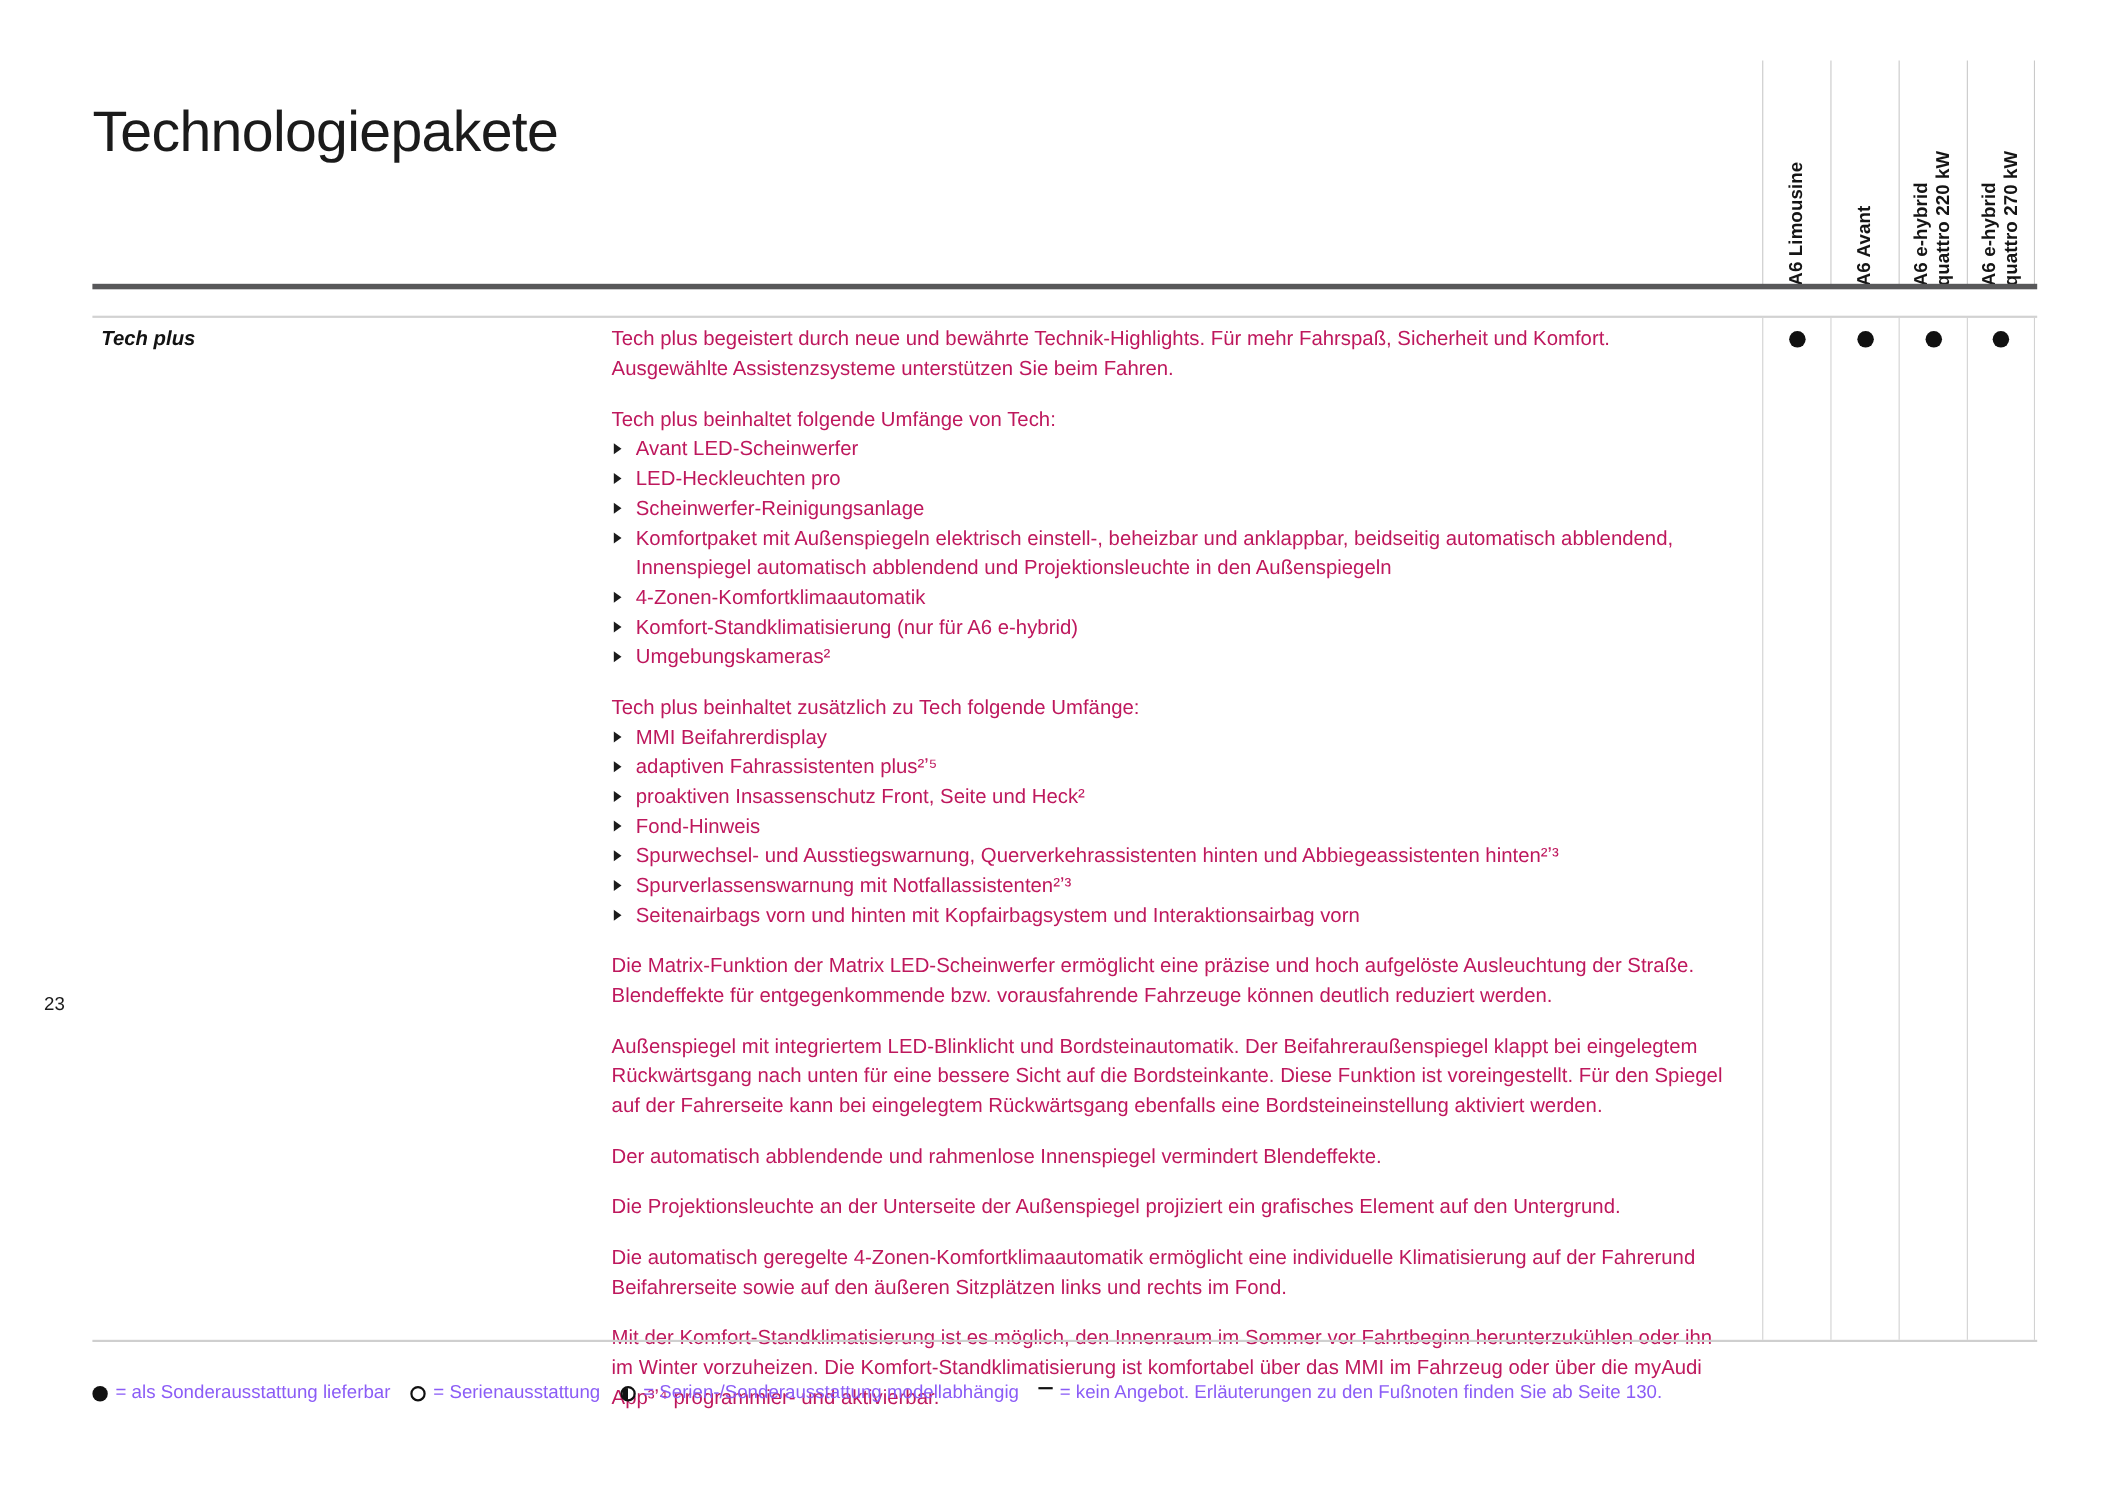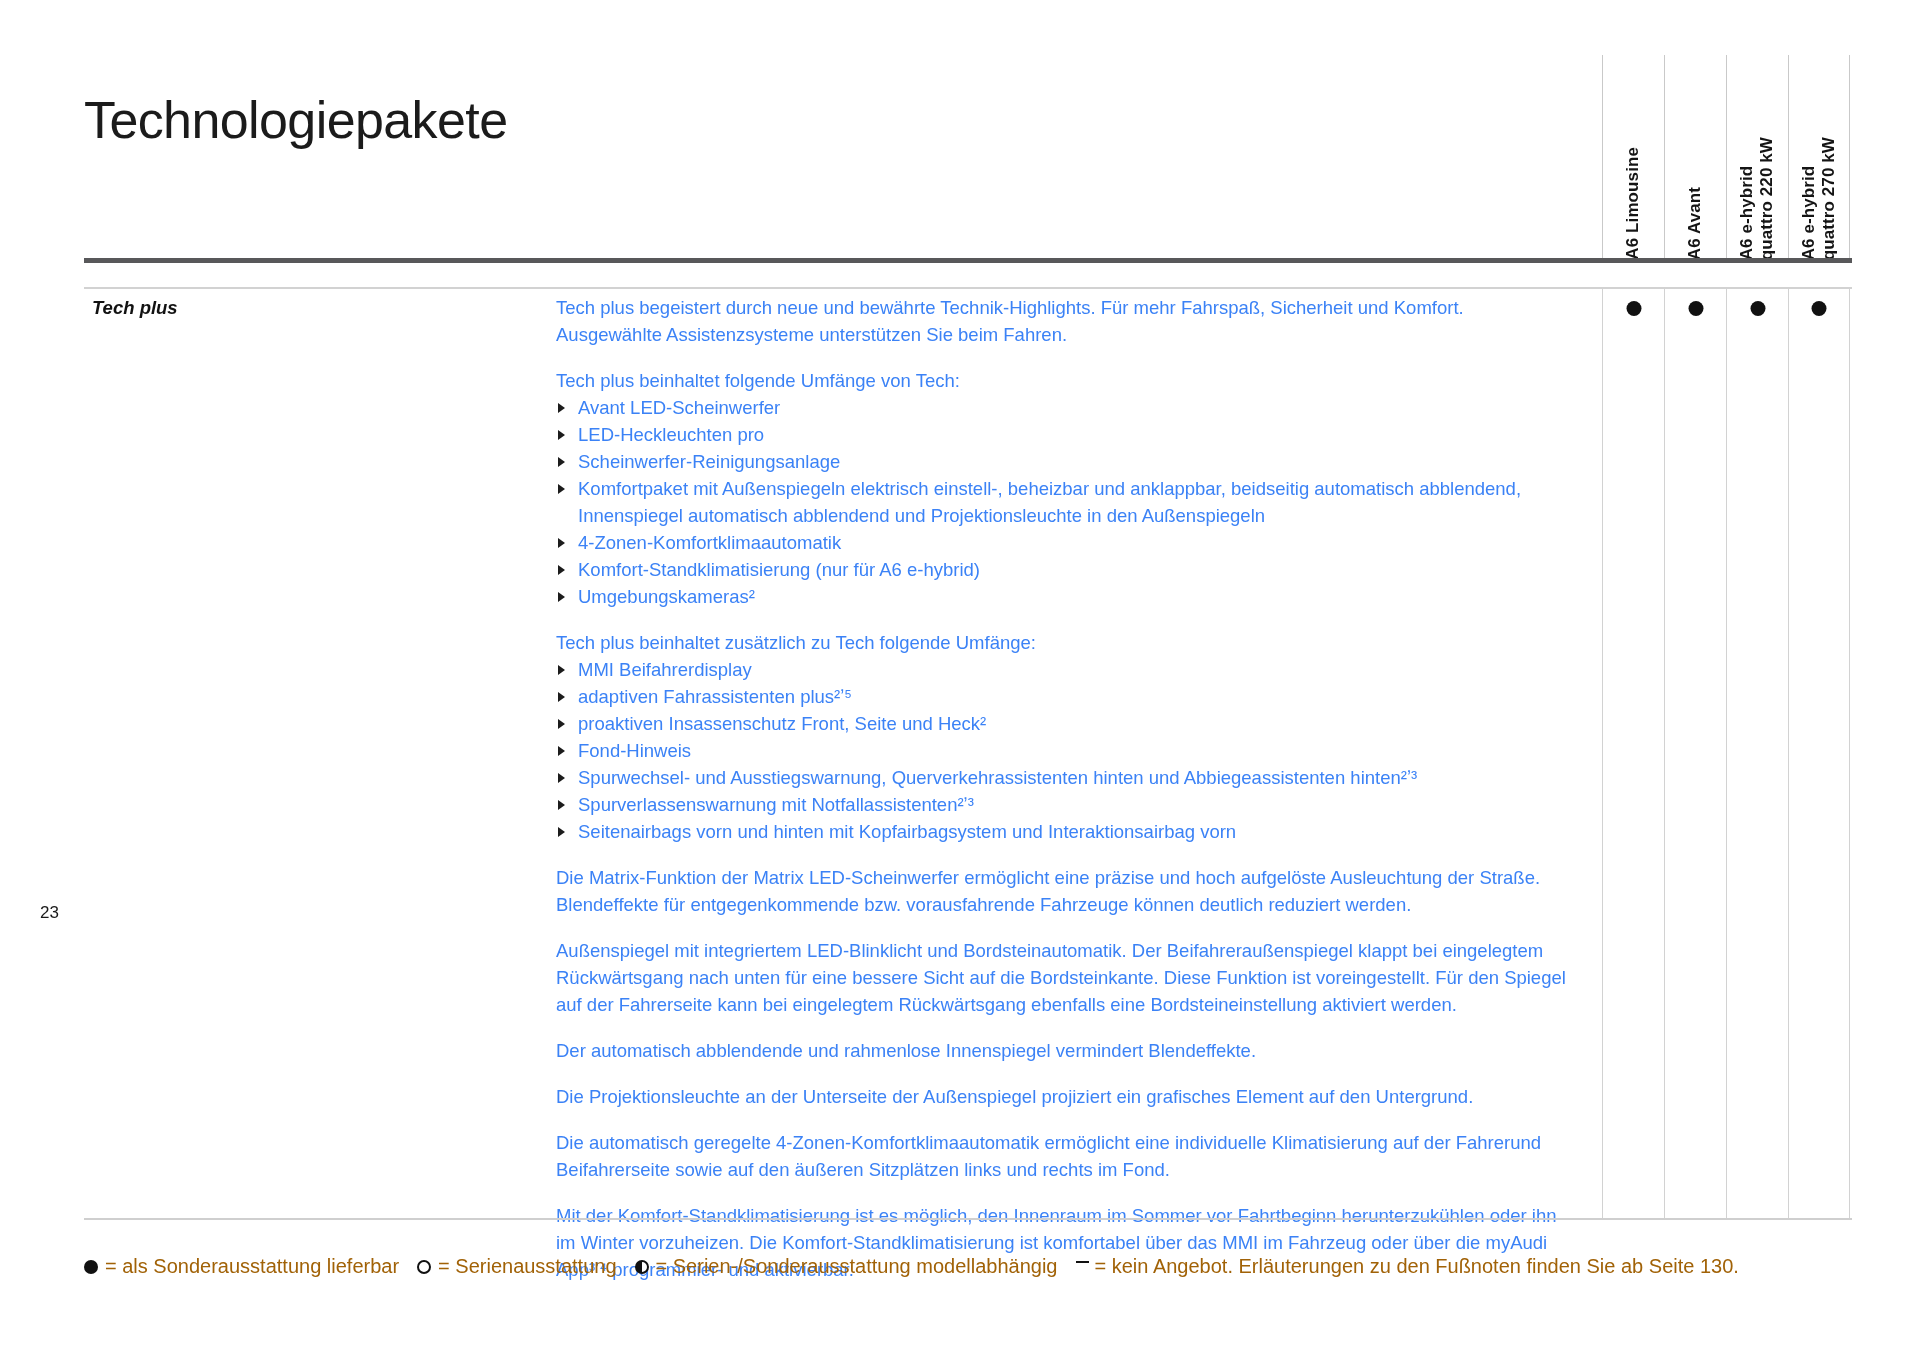--- a/index.html
+++ b/index.html
@@ -149,21 +149,21 @@
   }
 
   
   .content {
     position: absolute;
     left: 556px;
     top: 294px;
     width: 1012px;
     font-size: 18.5px;
     line-height: 27px;
-    color: #3b82f6;
+    color: #be185d;
   }
   .content p {
     margin: 0 0 19px 0;
   }
   .content p.tight { margin-bottom: 0; }
 
   ul.bullets {
     list-style: none;
     margin: 0 0 19px 0;
     padding: 0;
@@ -183,23 +183,23 @@
     border-left: 7px solid #1c1c1c;
     border-top: 5px solid transparent;
     border-bottom: 5px solid transparent;
   }
 
   
   .legend {
     position: absolute;
     left: 84px;
     top: 1254px;
-    font-size: 20px;
+    font-size: 17px;
     line-height: 24px;
-    color: #a16207;
+    color: #8b5cf6;
     white-space: nowrap;
     display: flex;
     align-items: center;
     justify-content: space-between;
   }
   .legend .seg { display: inline-flex; align-items: center; }
   .legend .gap { display: inline-block; width: 18px; }
   .sym {
     display: inline-block;
     width: 14px;

